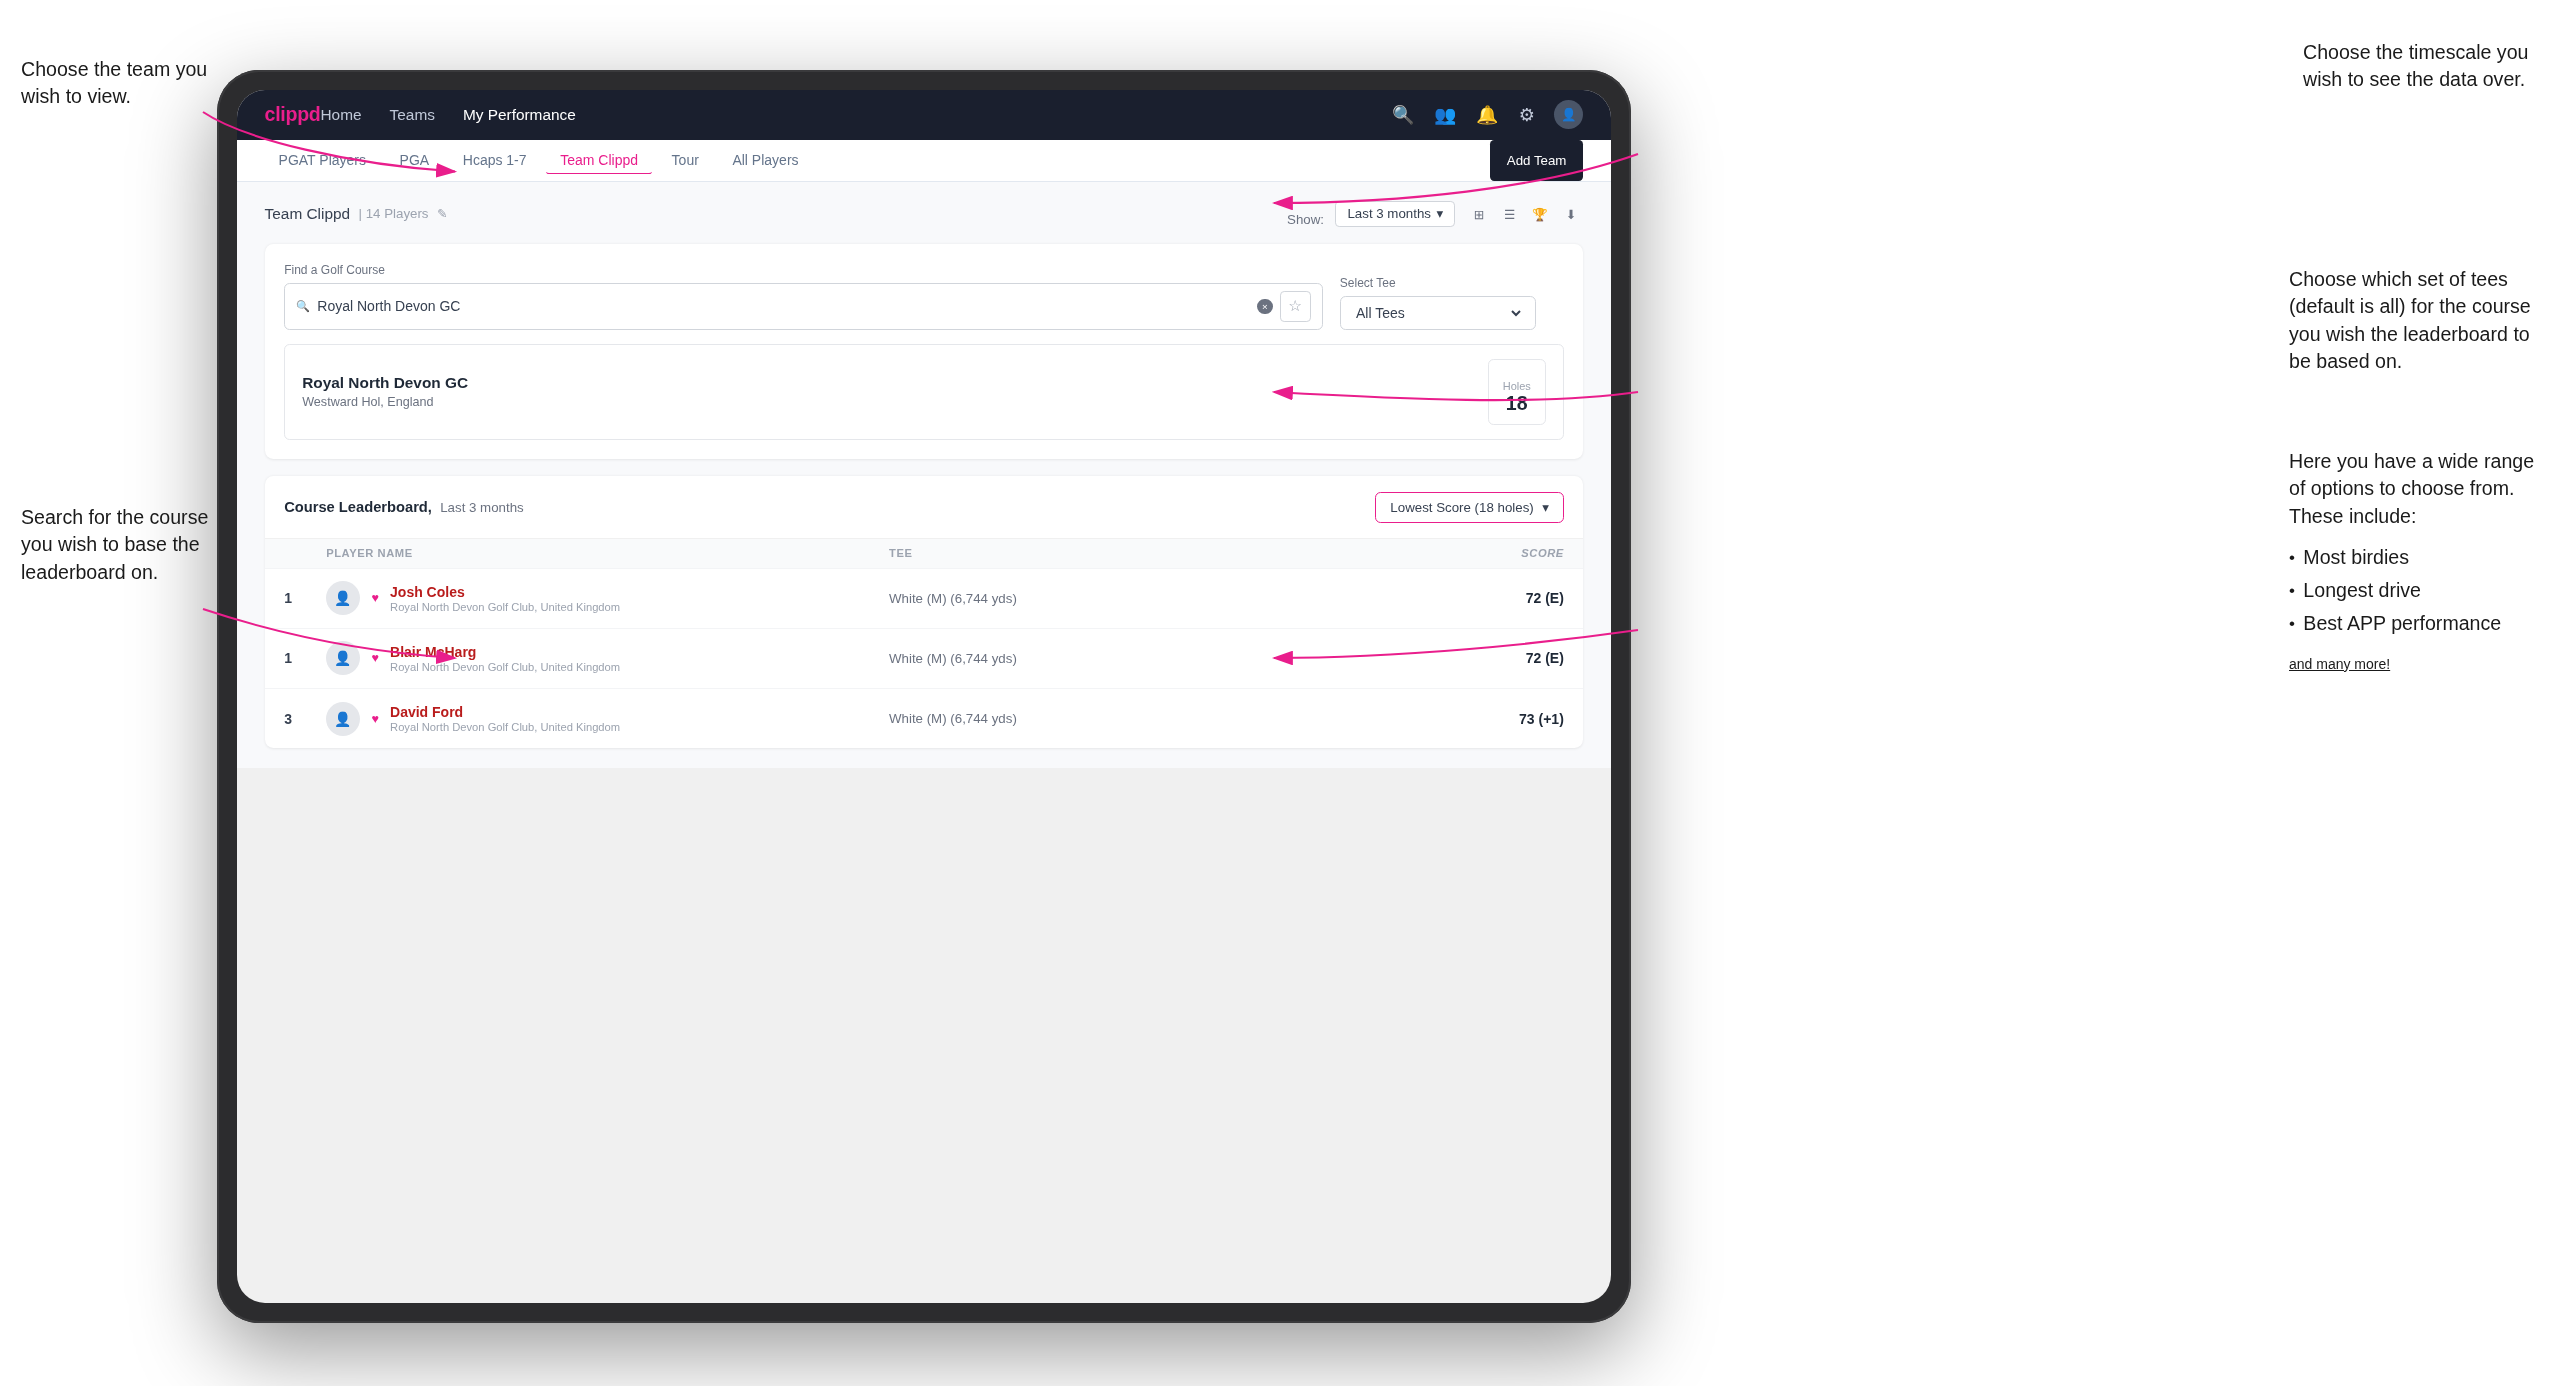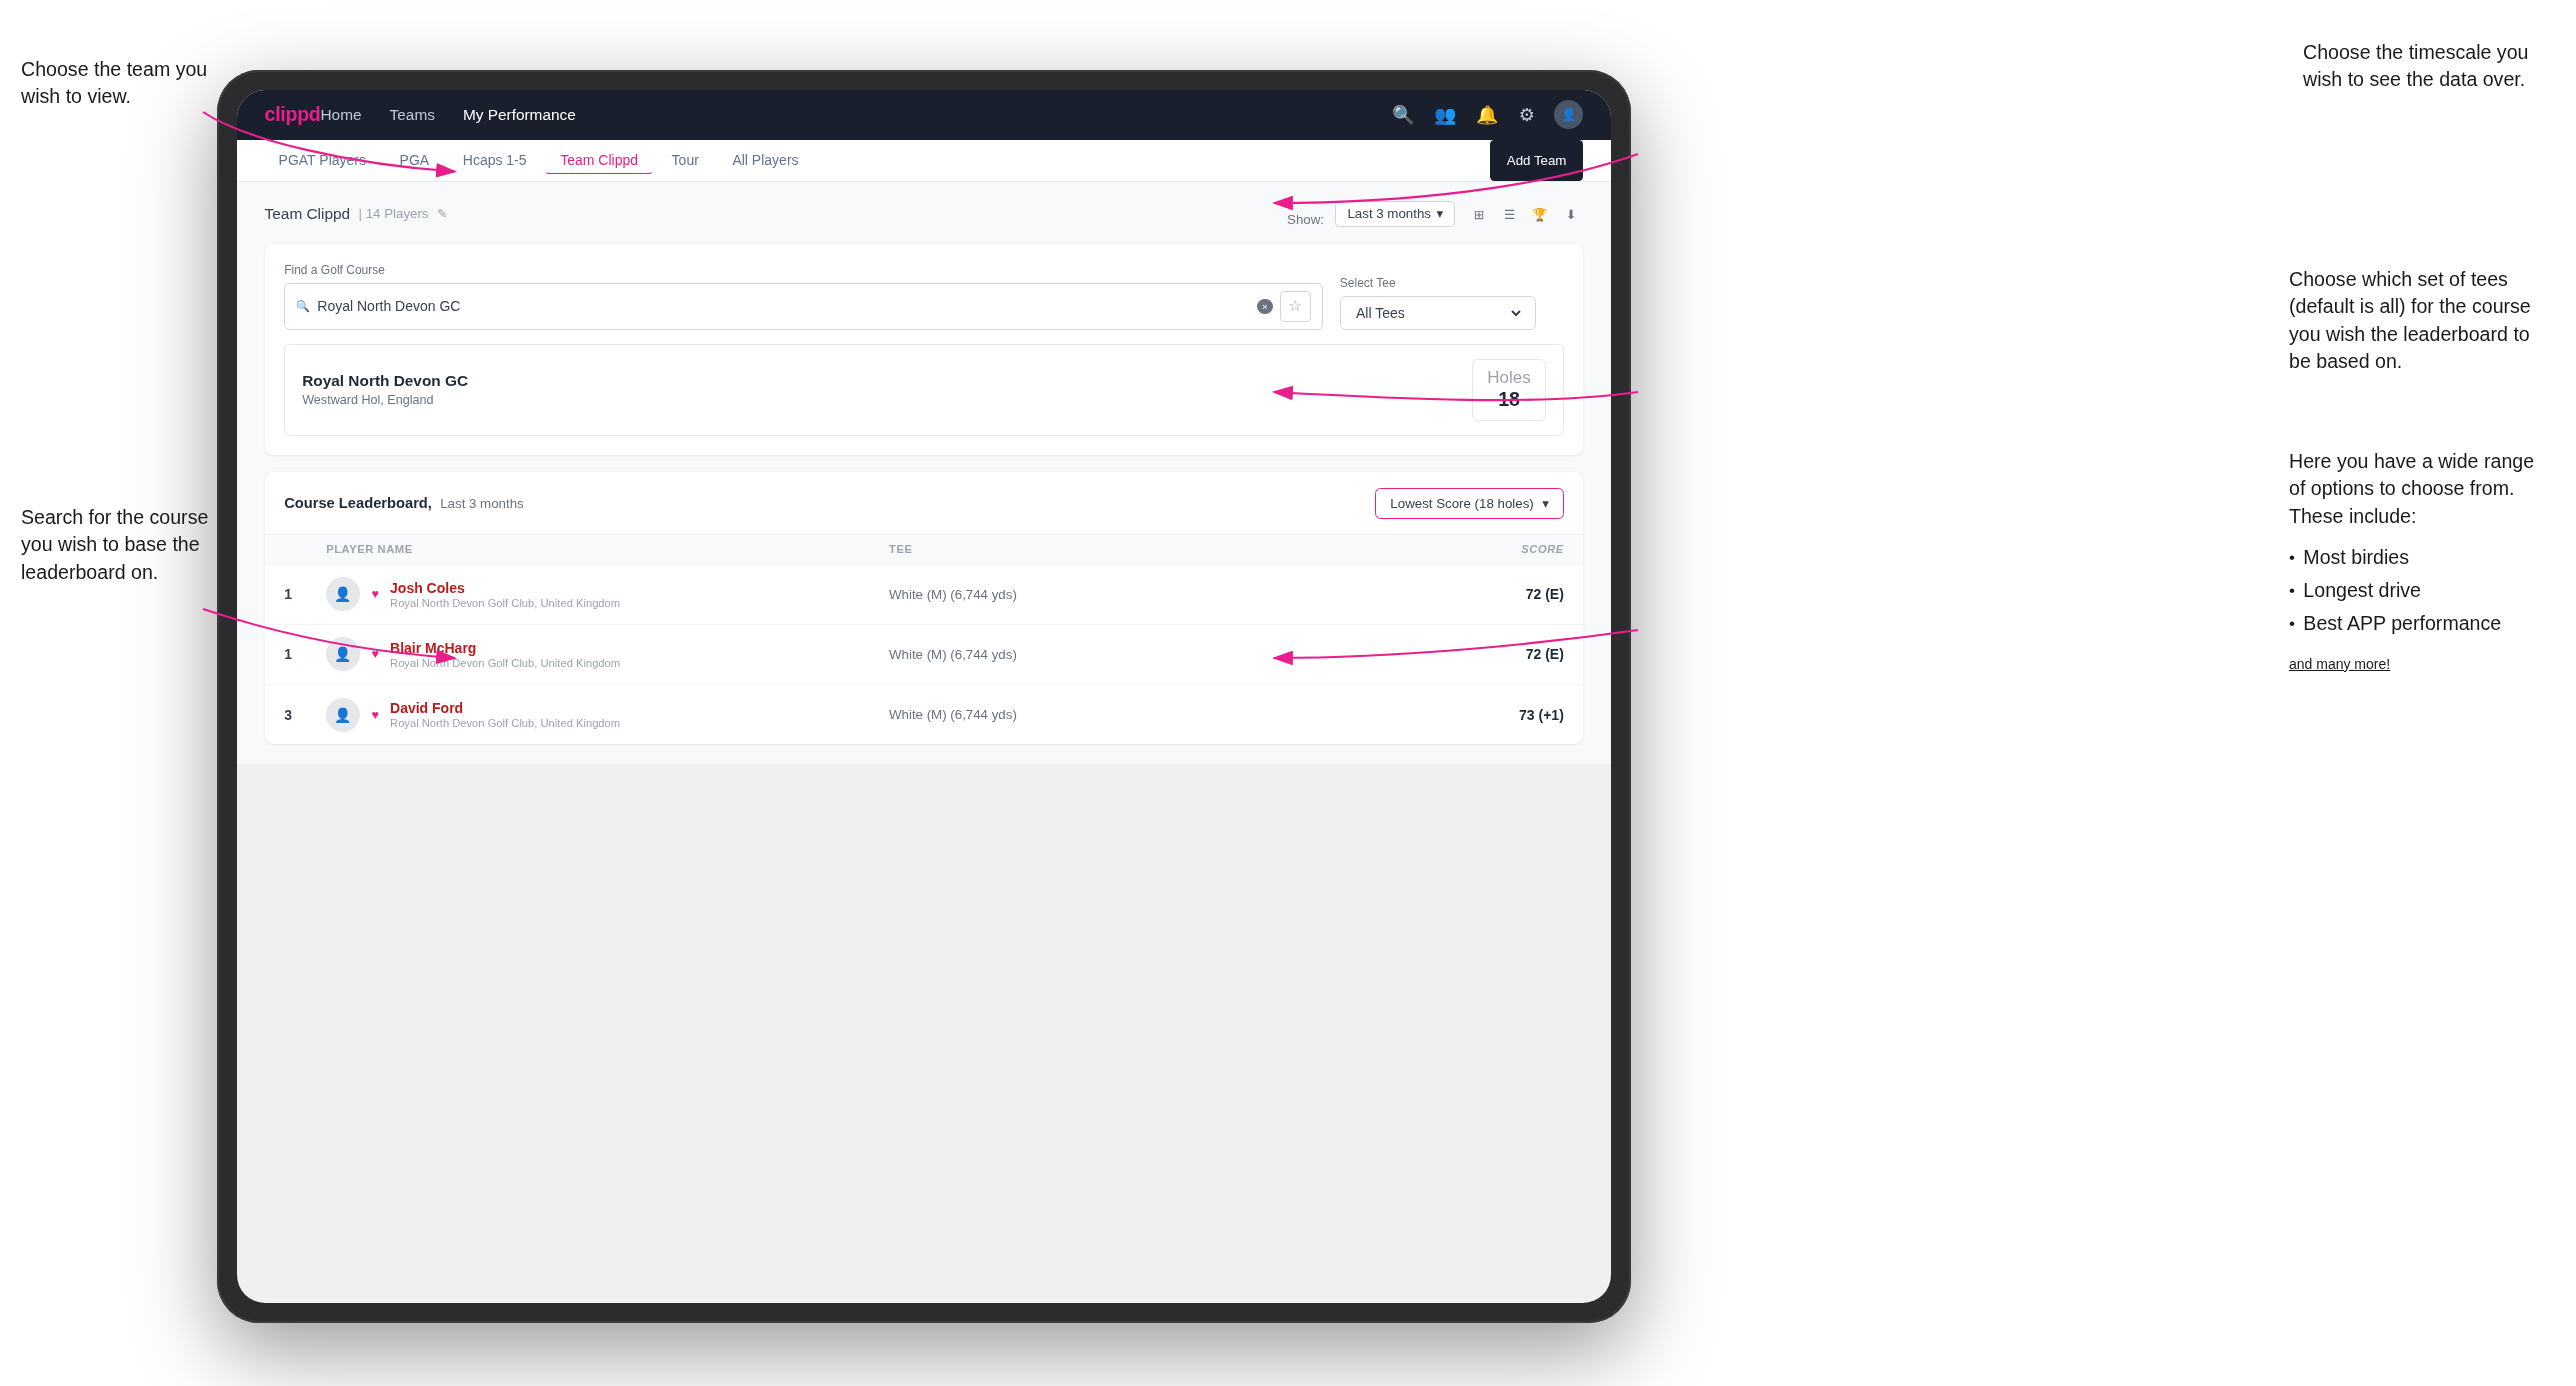--- a/index.html
+++ b/index.html
@@ -335,22 +335,23 @@
 
     .holes-badge {
       background: white;
       border: 0.7px solid #e5e7eb;
       border-radius: 5.6px;
       padding: 8.4px 14px;
       text-align: center;
     }
 
     .holes-label {
-      font-size: 17px;
+      font-size: 11px;
       color: #9ca3af;
+      margin-top: 12px;
     }
 
     .holes-num {
       font-size: 19.6px;
       font-weight: 700;
       color: #1f2937;
     }
 
     
     .leaderboard-section {
@@ -556,21 +557,21 @@
         <span class="nav-icon">⚙</span>
         <div class="nav-avatar">
           <span>👤</span>
         </div>
       </div>
     </div>
 
     <div class="sub-nav">
       <span class="sub-nav-item">PGAT Players</span>
       <span class="sub-nav-item">PGA</span>
-      <span class="sub-nav-item">Hcaps 1-5</span>
+      <span class="sub-nav-item">Hcaps 1-7</span>
       <span class="sub-nav-item active">Team Clippd</span>
       <span class="sub-nav-item">Tour</span>
       <span class="sub-nav-item">All Players</span>
       <button class="add-team-btn">Add Team</button>
     </div>
 
     <div class="main-content">
 
       <div class="team-header">
         <div class="team-title">

